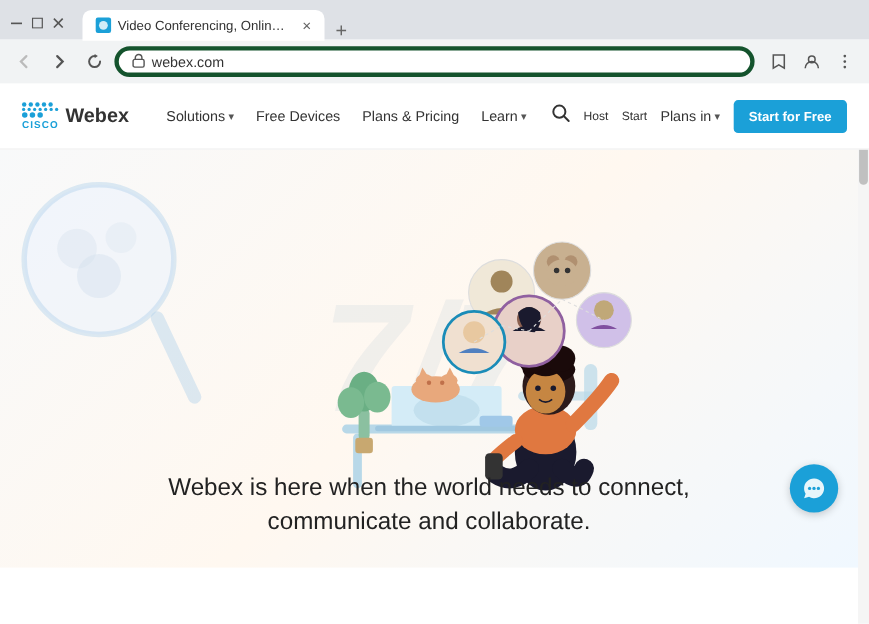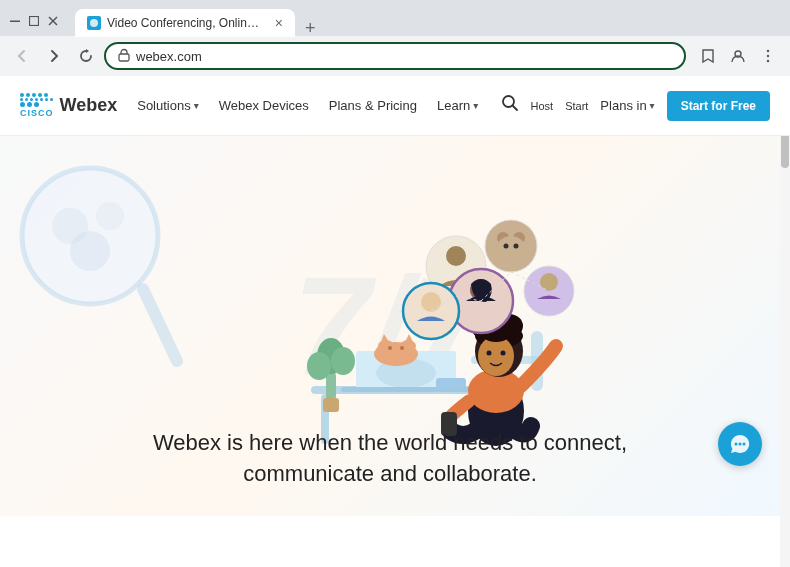--- a/index.html
+++ b/index.html
@@ -69,21 +69,21 @@
     }
     .nav-btn.disabled { color: #bbb; cursor: default; }
     .address-input-wrap {
       flex: 1;
       display: flex;
       align-items: center;
       background: #fff;
       border-radius: 20px;
       padding: 0 12px;
       height: 28px;
-      border: 2px solid #14532d;
+      border: 4px solid #14532d;
       gap: 6px;
     }
     .lock-icon { font-size: 12px; color: #555; }
     .address-text { font-size: 13px; color: #333; flex: 1; }
     .browser-actions {
       display: flex;
       gap: 2px;
       margin-left: 4px;
     }
     .browser-action-btn {
@@ -131,21 +131,21 @@
       height: 60px;
       border-bottom: 1px solid #eee;
       background: #fff;
       position: relative;
       z-index: 10;
     }
     .logo-area {
       display: flex;
       align-items: center;
       gap: 6px;
-      margin-right: 12px;
+      margin-right: 26px;
     }
     .cisco-logo {
       display: flex;
       flex-direction: column;
       gap: 1px;
     }
     .cisco-dots-row {
       display: flex;
       gap: 2px;
     }
@@ -407,21 +407,21 @@
       </div>
       <span class="webex-text">Webex</span>
     </div>
 
     <div class="nav-links">
       <div class="nav-item">
         <span>Solutions</span>
         <span class="nav-chevron">▾</span>
       </div>
       <div class="nav-item">
-        <span>Webex Devices</span>
+        <span>Free Devices</span>
       </div>
       <div class="nav-item">
         <span>Plans &amp; Pricing</span>
       </div>
       <div class="nav-item">
         <span>Learn</span>
         <span class="nav-chevron">▾</span>
       </div>
     </div>
 

